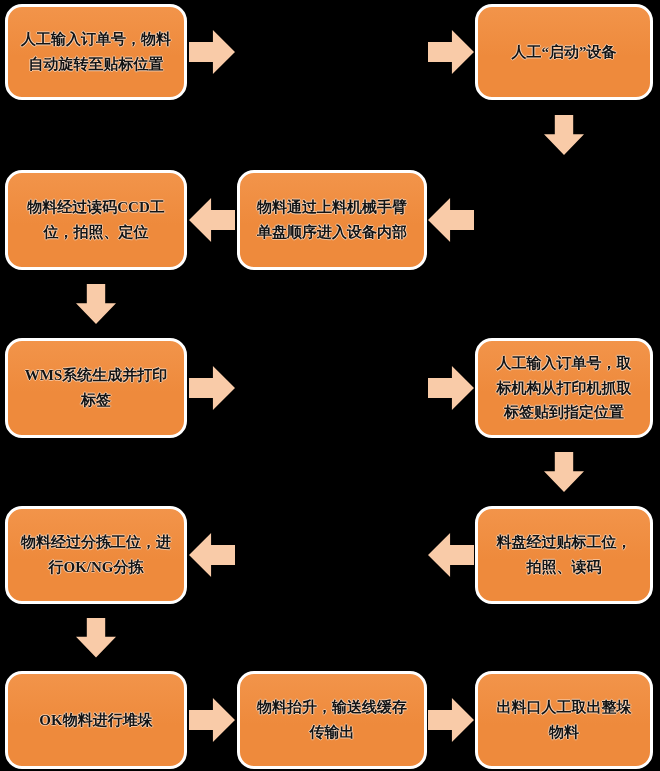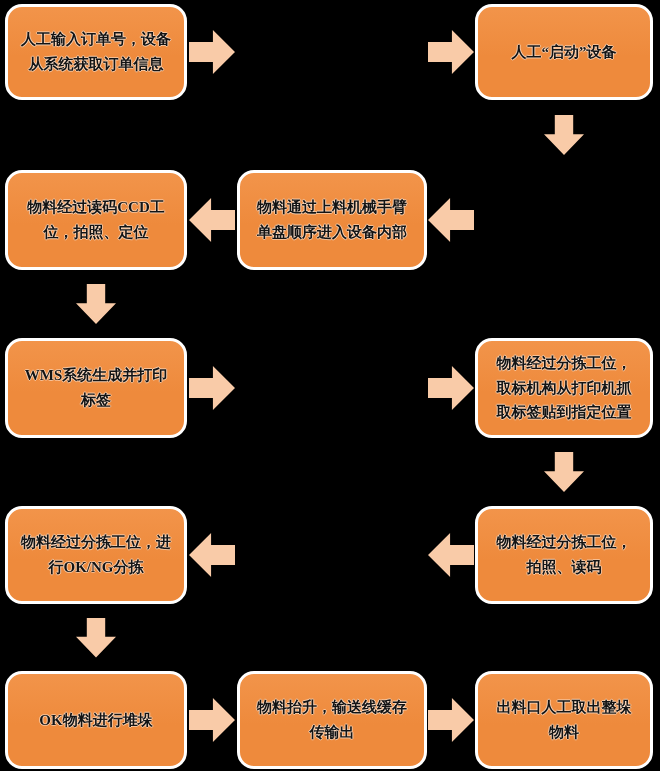--- a/index.html
+++ b/index.html
@@ -50,21 +50,21 @@
     width:40px;height:40px;
     clip-path:polygon(27% 0%,73% 0%,73% 48%,100% 48%,50% 100%,0% 48%,27% 48%);
   }
 </style>
 </head>
 <body>
 
 <div class="grid">
 
   <div class="cell" style="grid-area:1/1">
-      <div class="node">人工输入订单号，设备从系统获取订单信息</div>
+      <div class="node">人工输入订单号，物料自动旋转至贴标位置</div>
     </div>
   <div class="cell" style="grid-area:1/2">
       <div class="arrow right"></div>
     </div>
   <div class="cell" style="grid-area:1/4">
       <div class="arrow right"></div>
     </div>
   <div class="cell" style="grid-area:1/5">
       <div class="node">人工“启动”设备</div>
     </div>
@@ -93,38 +93,38 @@
   <div class="cell" style="grid-area:5/1">
       <div class="node">WMS系统生成并打印标签</div>
     </div>
   <div class="cell" style="grid-area:5/2">
       <div class="arrow right"></div>
     </div>
   <div class="cell" style="grid-area:5/4">
       <div class="arrow right"></div>
     </div>
   <div class="cell" style="grid-area:5/5">
-      <div class="node">物料经过分拣工位，取标机构从打印机抓取标签贴到指定位置</div>
+      <div class="node">人工输入订单号，取标机构从打印机抓取标签贴到指定位置</div>
     </div>
 
   <div class="cell" style="grid-area:6/5">
       <div class="arrow down"></div>
     </div>
 
   <div class="cell" style="grid-area:7/1">
       <div class="node">物料经过分拣工位，进行OK/NG分拣</div>
     </div>
   <div class="cell" style="grid-area:7/2">
       <div class="arrow left"></div>
     </div>
   <div class="cell" style="grid-area:7/4">
       <div class="arrow left"></div>
     </div>
   <div class="cell" style="grid-area:7/5">
-      <div class="node">物料经过分拣工位，拍照、读码</div>
+      <div class="node">料盘经过贴标工位，拍照、读码</div>
     </div>
 
   <div class="cell" style="grid-area:8/1">
       <div class="arrow down"></div>
     </div>
 
   <div class="cell" style="grid-area:9/1">
       <div class="node">OK物料进行堆垛</div>
     </div>
   <div class="cell" style="grid-area:9/2">

